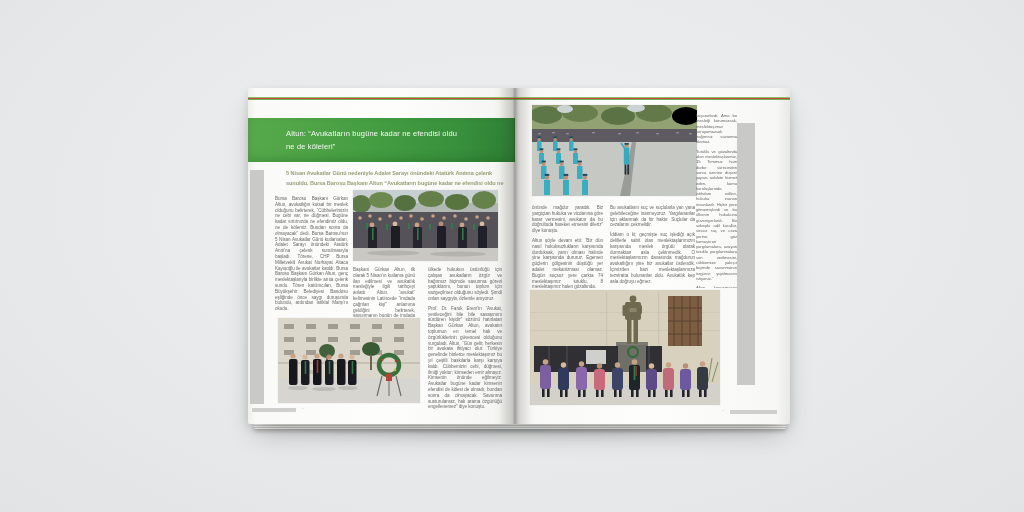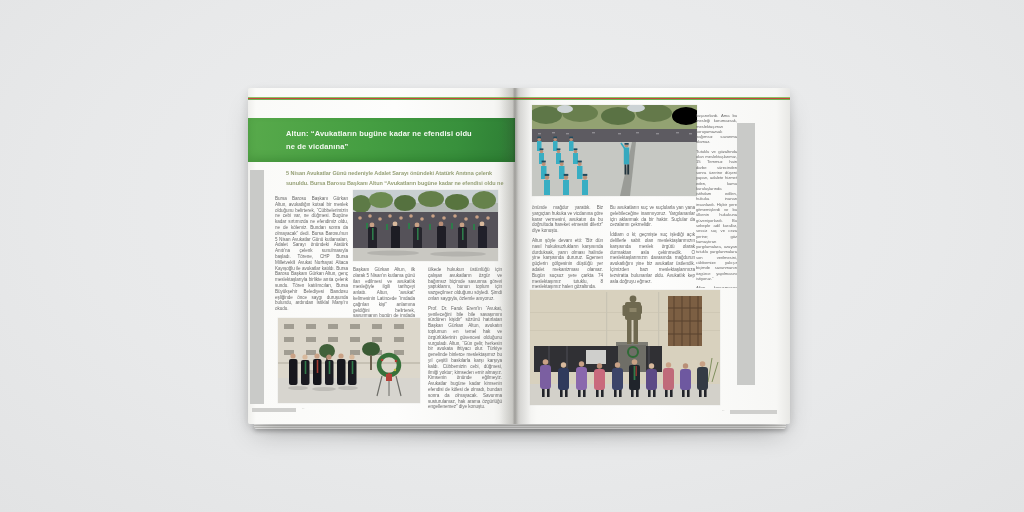--- a/index.html
+++ b/index.html
@@ -39,21 +39,21 @@
   }
   .topline { position:absolute; left:0; right:0; top:9px; height:3px;
     background: linear-gradient(to bottom, #8cbf66 0 1px, #c3493b 1px 2.2px, #6fae54 2.2px 3px);
   }
   
   .banner { position:absolute; left:0; top:30px; width:267px; height:44px;
     background: linear-gradient(100deg, #58aa4b 0%, #459e42 45%, #38903c 78%, #2d7d34 100%);
     box-shadow: inset 0 -4px 8px rgba(0,60,0,.18);
   }
   .banner .hl { position:absolute; left:38px; top:9px; color:#f4faf2; font-size:7.5px;
-    line-height:13px; letter-spacing:.15px; font-weight:700; white-space:nowrap; }
+    line-height:13px; letter-spacing:.15px; font-weight:400; white-space:nowrap; }
   .lead { position:absolute; left:38px; top:81px; width:224px; height:21px; overflow:hidden;
     color:#96a077; font-size:5.5px; line-height:9.5px; font-weight:700; letter-spacing:-.05px; }
   .vband { position:absolute; background:#c9cac8; }
   .vband.left-band  { left:2px;  top:82px; width:14px; height:234px; }
   .vband.right-band { left:222px; top:35px; width:18px; height:262px; }
   .col { position:absolute; overflow:hidden; color:#6a6a6a; font-size:4.6px; line-height:5.8px;
     text-align:justify; letter-spacing:-.05px; }
   .col p { margin-bottom:4px; }
   .col.narrow { font-size:4.2px; line-height:5.3px; }
   .photo { position:absolute; display:block; box-shadow:0 0 0 .5px rgba(0,0,0,.06); }
@@ -66,21 +66,21 @@
 <div class="shadow-blob"></div>
 <div class="stack-edges"></div>
 
 <div class="spread">
 
   <div class="page left">
     <div class="topline"></div>
 
     <div class="banner">
       <div class="hl" style="top:9px">Altun: “Avukatların bugüne kadar ne efendisi oldu</div>
-      <div class="hl" style="top:22px">ne de vicdanına”</div>
+      <div class="hl" style="top:22px">ne de köleleri”</div>
     </div>
 
     <div class="lead">5 Nisan Avukatlar Günü nedeniyle Adalet Sarayı önündeki Atatürk Anıtına çelenk sunuldu. Bursa Barosu Başkanı Altun “Avukatların bugüne kadar ne efendisi oldu ne de köleleri” dedi.</div>
 
     <div class="vband left-band"></div>
 
     <div class="col" style="left:27px; top:108px; width:73px; height:118px;">
       <p>Bursa Barosu Başkanı Gürkan Altun, avukatlığın kutsal bir meslek olduğunu belirterek, “Cübbelerimizin ne cebi var, ne düğmesi. Bugüne kadar sırtımızda ne efendimiz oldu, ne de kölemiz. Bundan sonra da olmayacak” dedi. Bursa Barosu'nun 5 Nisan Avukatlar Günü kutlamaları, Adalet Sarayı önündeki Atatürk Anıtı'na çelenk sunulmasıyla başladı. Törene, CHP Bursa Milletvekili Avukat Nurhayat Altaca Kayışoğlu ile avukatlar katıldı. Bursa Barosu Başkanı Gürkan Altun, genç meslektaşlarıyla birlikte anıta çelenk sundu. Tören katılımcıları, Bursa Büyükşehir Belediyesi Bandosu eşliğinde önce saygı duruşunda bulundu, ardından İstiklal Marşı'nı okudu.</p>
 
     </div>

